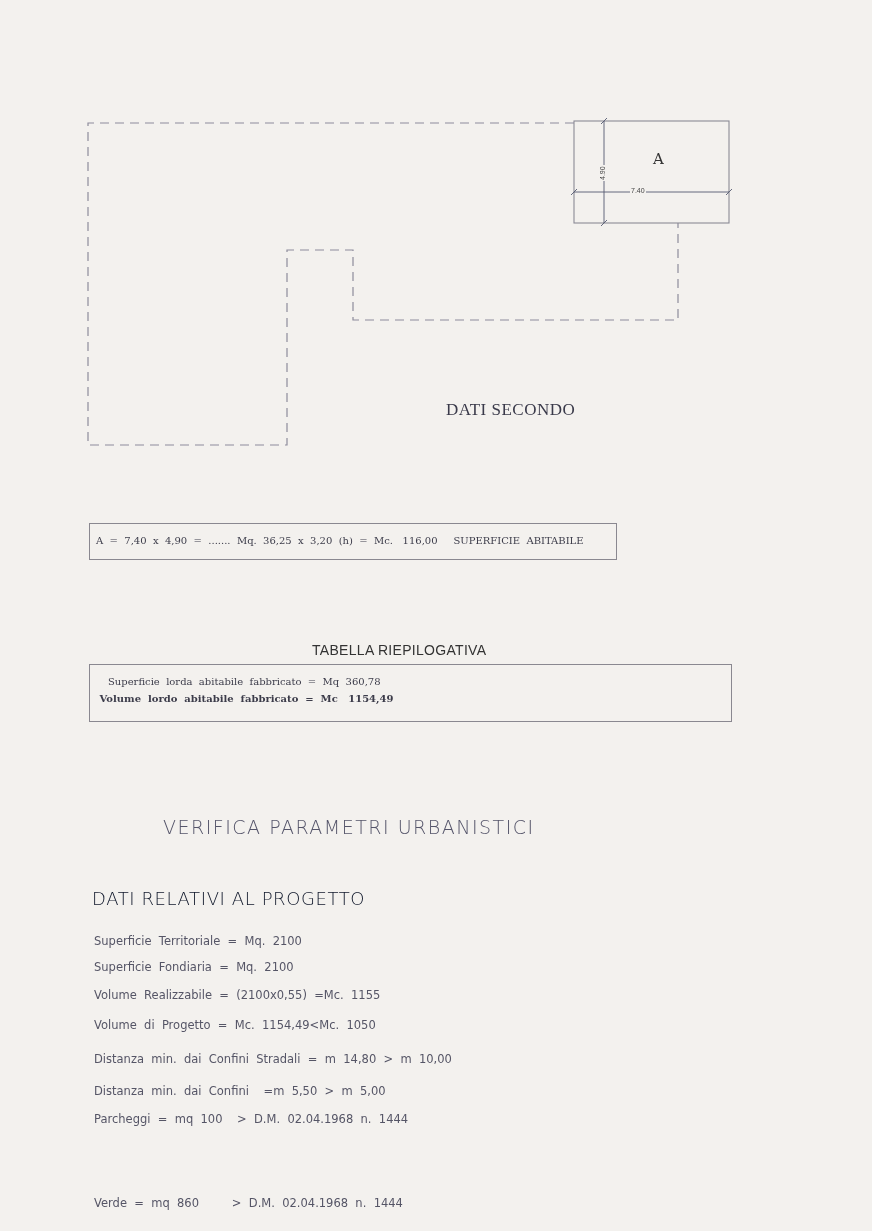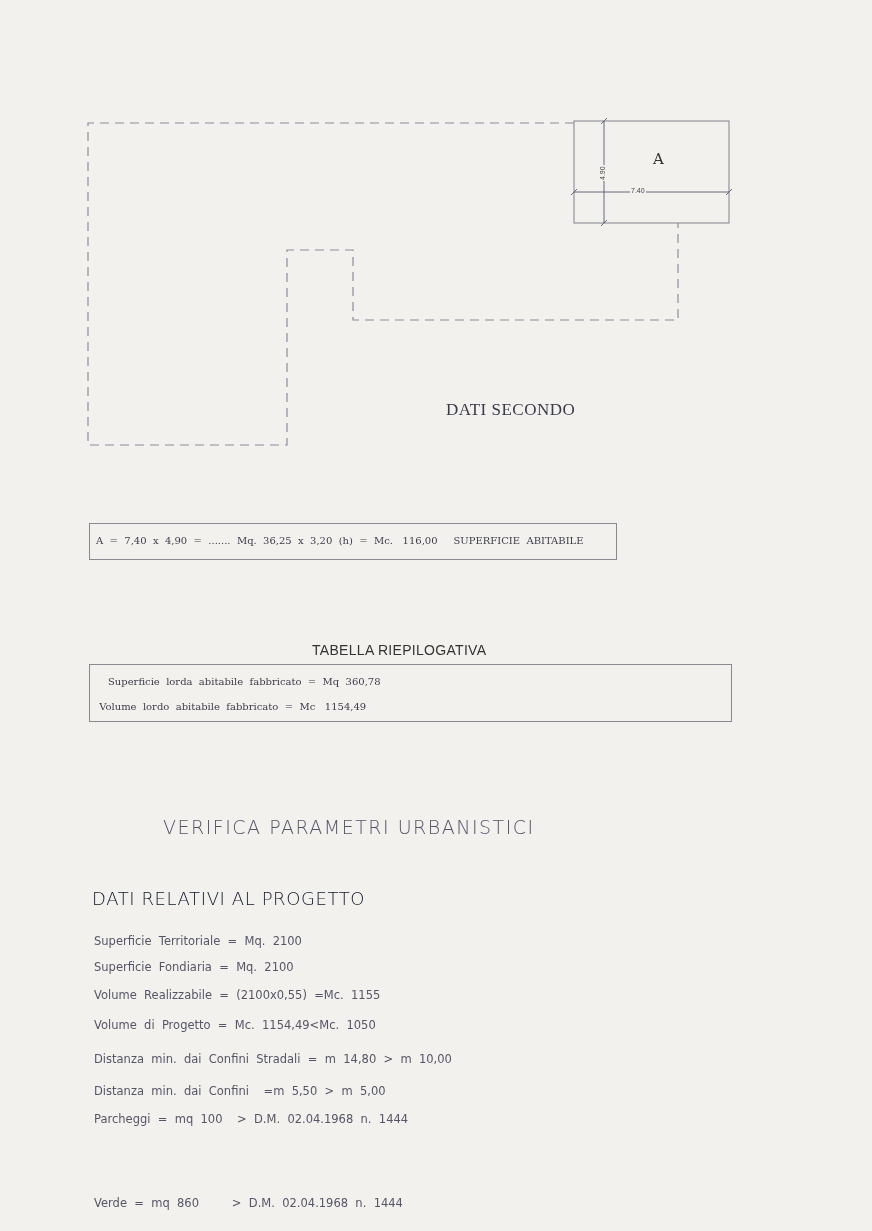--- a/index.html
+++ b/index.html
@@ -49,21 +49,21 @@
 
 <div class="abs floor-title" style="left:446px; top:400px;">DATI SECONDO</div>
 
 <div class="box" style="left:89px; top:523px; width:528px; height:37px;">
   <div class="calc-text abs" style="left:6px; top:11px;">A  =  7,40  x  4,90  =  .......  Mq.  36,25  x  3,20  (h)  =  Mc.   116,00     SUPERFICIE  ABITABILE</div>
 </div>
 
 <div class="abs small-title" style="left:312px; top:642px;">TABELLA  RIEPILOGATIVA</div>
 <div class="box" style="left:89px; top:664px; width:643px; height:58px;">
   <div class="sum-line" style="left:6px; top:11px;margin-left:12px;">Superficie  lorda  abitabile  fabbricato  =  Mq  360,78</div>
-  <div class="sum-line" style="left:6px; top:36px;"> Volume  lordo  abitabile  fabbricato  =  Mc   1154,49</div>
+  <div class="sum-line" style="left:6px; top:28px;font-weight:bold;"> Volume  lordo  abitabile  fabbricato  =  Mc   1154,49</div>
 </div>
 
 <div class="abs big-title" style="left:163px; top:816px;">VERIFICA  PARAMETRI  URBANISTICI</div>
 <div class="abs sub-title" style="left:92px; top:888px;">DATI  RELATIVI  AL  PROGETTO</div>
 
 <div class="param" style="top:934px;">Superficie  Territoriale  =  Mq.  2100</div>
 <div class="param" style="top:960px;">Superficie  Fondiaria  =  Mq.  2100</div>
 <div class="param" style="top:988px;">Volume  Realizzabile  =  (2100x0,55)  =Mc.  1155</div>
 <div class="param" style="top:1018px;">Volume  di  Progetto  =  Mc.  1154,49&lt;Mc.  1050</div>
 <div class="param" style="top:1052px;text-align:center;">Distanza  min.  dai  Confini  Stradali  =  m  14,80  &gt;  m  10,00</div>

